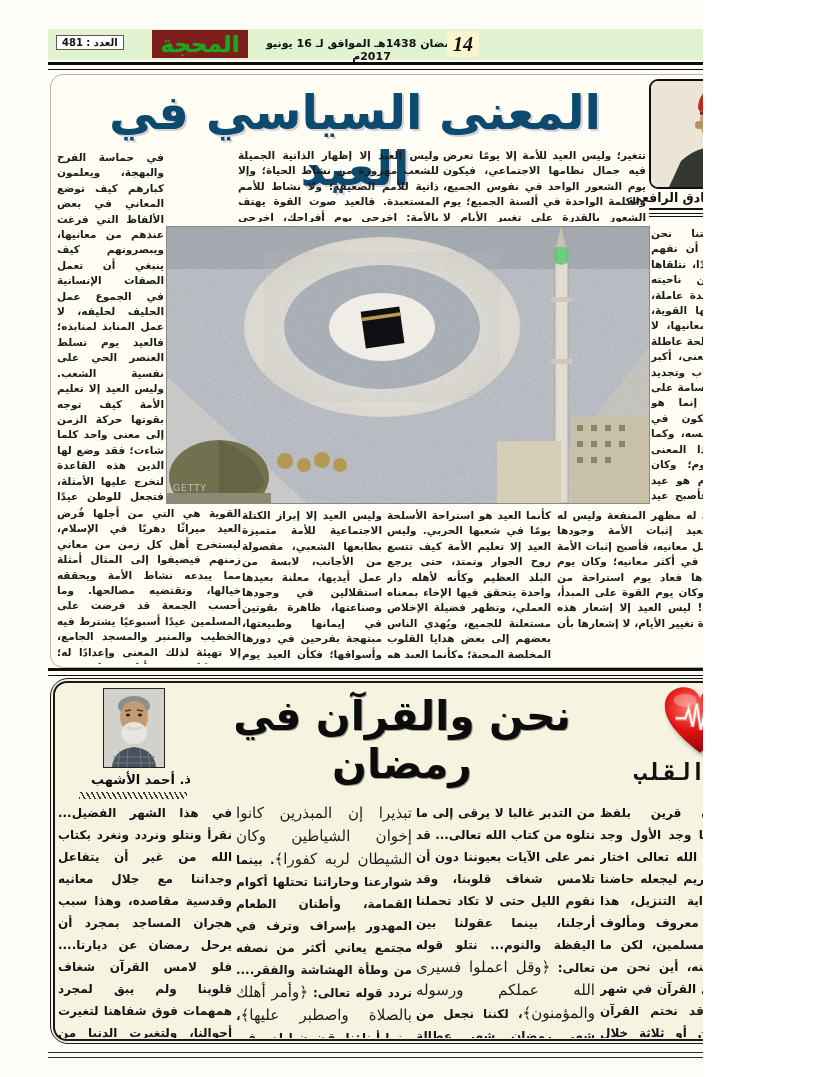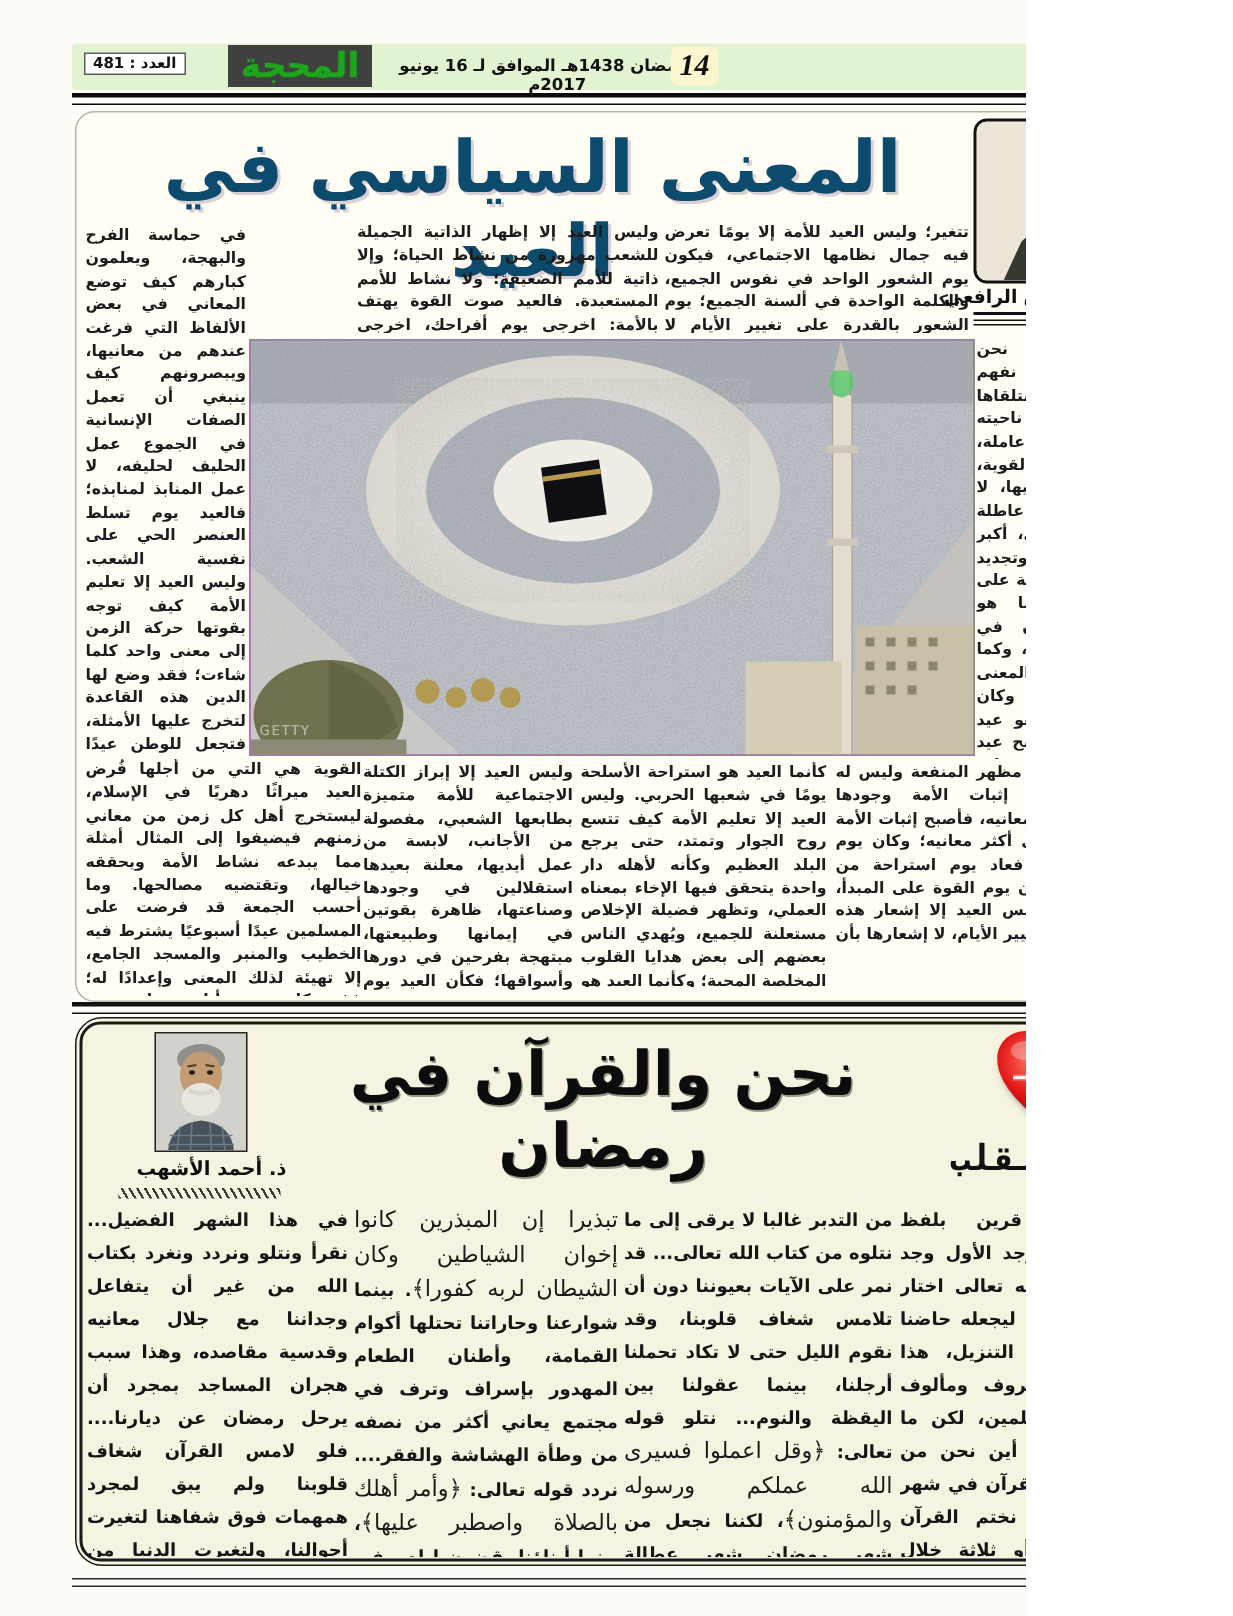--- a/index.html
+++ b/index.html
@@ -1,23 +1,23 @@
 <!DOCTYPE html>
 <html lang="ar"><head>
 <meta charset="utf-8">
 <style>
   html,body{margin:0;padding:0;background:#ffffff;}
   .page{position:relative;width:684px;height:1077px;background:#fdfcf7;overflow:hidden;
-        font-family:"DejaVu Sans",sans-serif;}
+        font-family:"DejaVu Sans",sans-serif;padding-left:19px;}
   .abs{position:absolute;}
   
   .hbar{left:48px;top:29px;width:740px;height:31px;background:#e1f3d0;border-radius:3px;}
   .issuebox{left:8px;top:6px;background:#fff;border:1px solid #5a5a5a;padding:1px 5px;
             font-size:10px;font-weight:bold;color:#111;direction:rtl;}
-  .masthead{left:104px;top:1px;width:96px;height:28px;background:#404040;display:flex;
+  .masthead{left:104px;top:1px;width:96px;height:28px;background:#7f1d1d;display:flex;
             align-items:center;justify-content:center;font-size:23px;font-weight:bold;
             color:#1da51d;direction:rtl;text-shadow:0 0 1px #1da51d;}
   .hdate{left:207px;top:8px;width:233px;font-size:11px;font-weight:bold;color:#101010;
          direction:rtl;text-align:center;}
   .pagenum{left:399px;top:2px;width:32px;height:26px;background:#fbf6cd;border-radius:5px;
            display:flex;align-items:center;justify-content:center;
            font-family:Liberation Serif, serif;font-style:italic;font-weight:bold;font-size:20px;color:#111;}
   .hrule{left:48px;top:62px;width:740px;height:4px;border-top:3px solid #0c0c0c;border-bottom:1px solid #0c0c0c;}
   
   .tbox{left:50px;top:74px;width:743px;height:592px;border:1px solid #b5b4a2;border-radius:13px;background:#fffdf4;}

